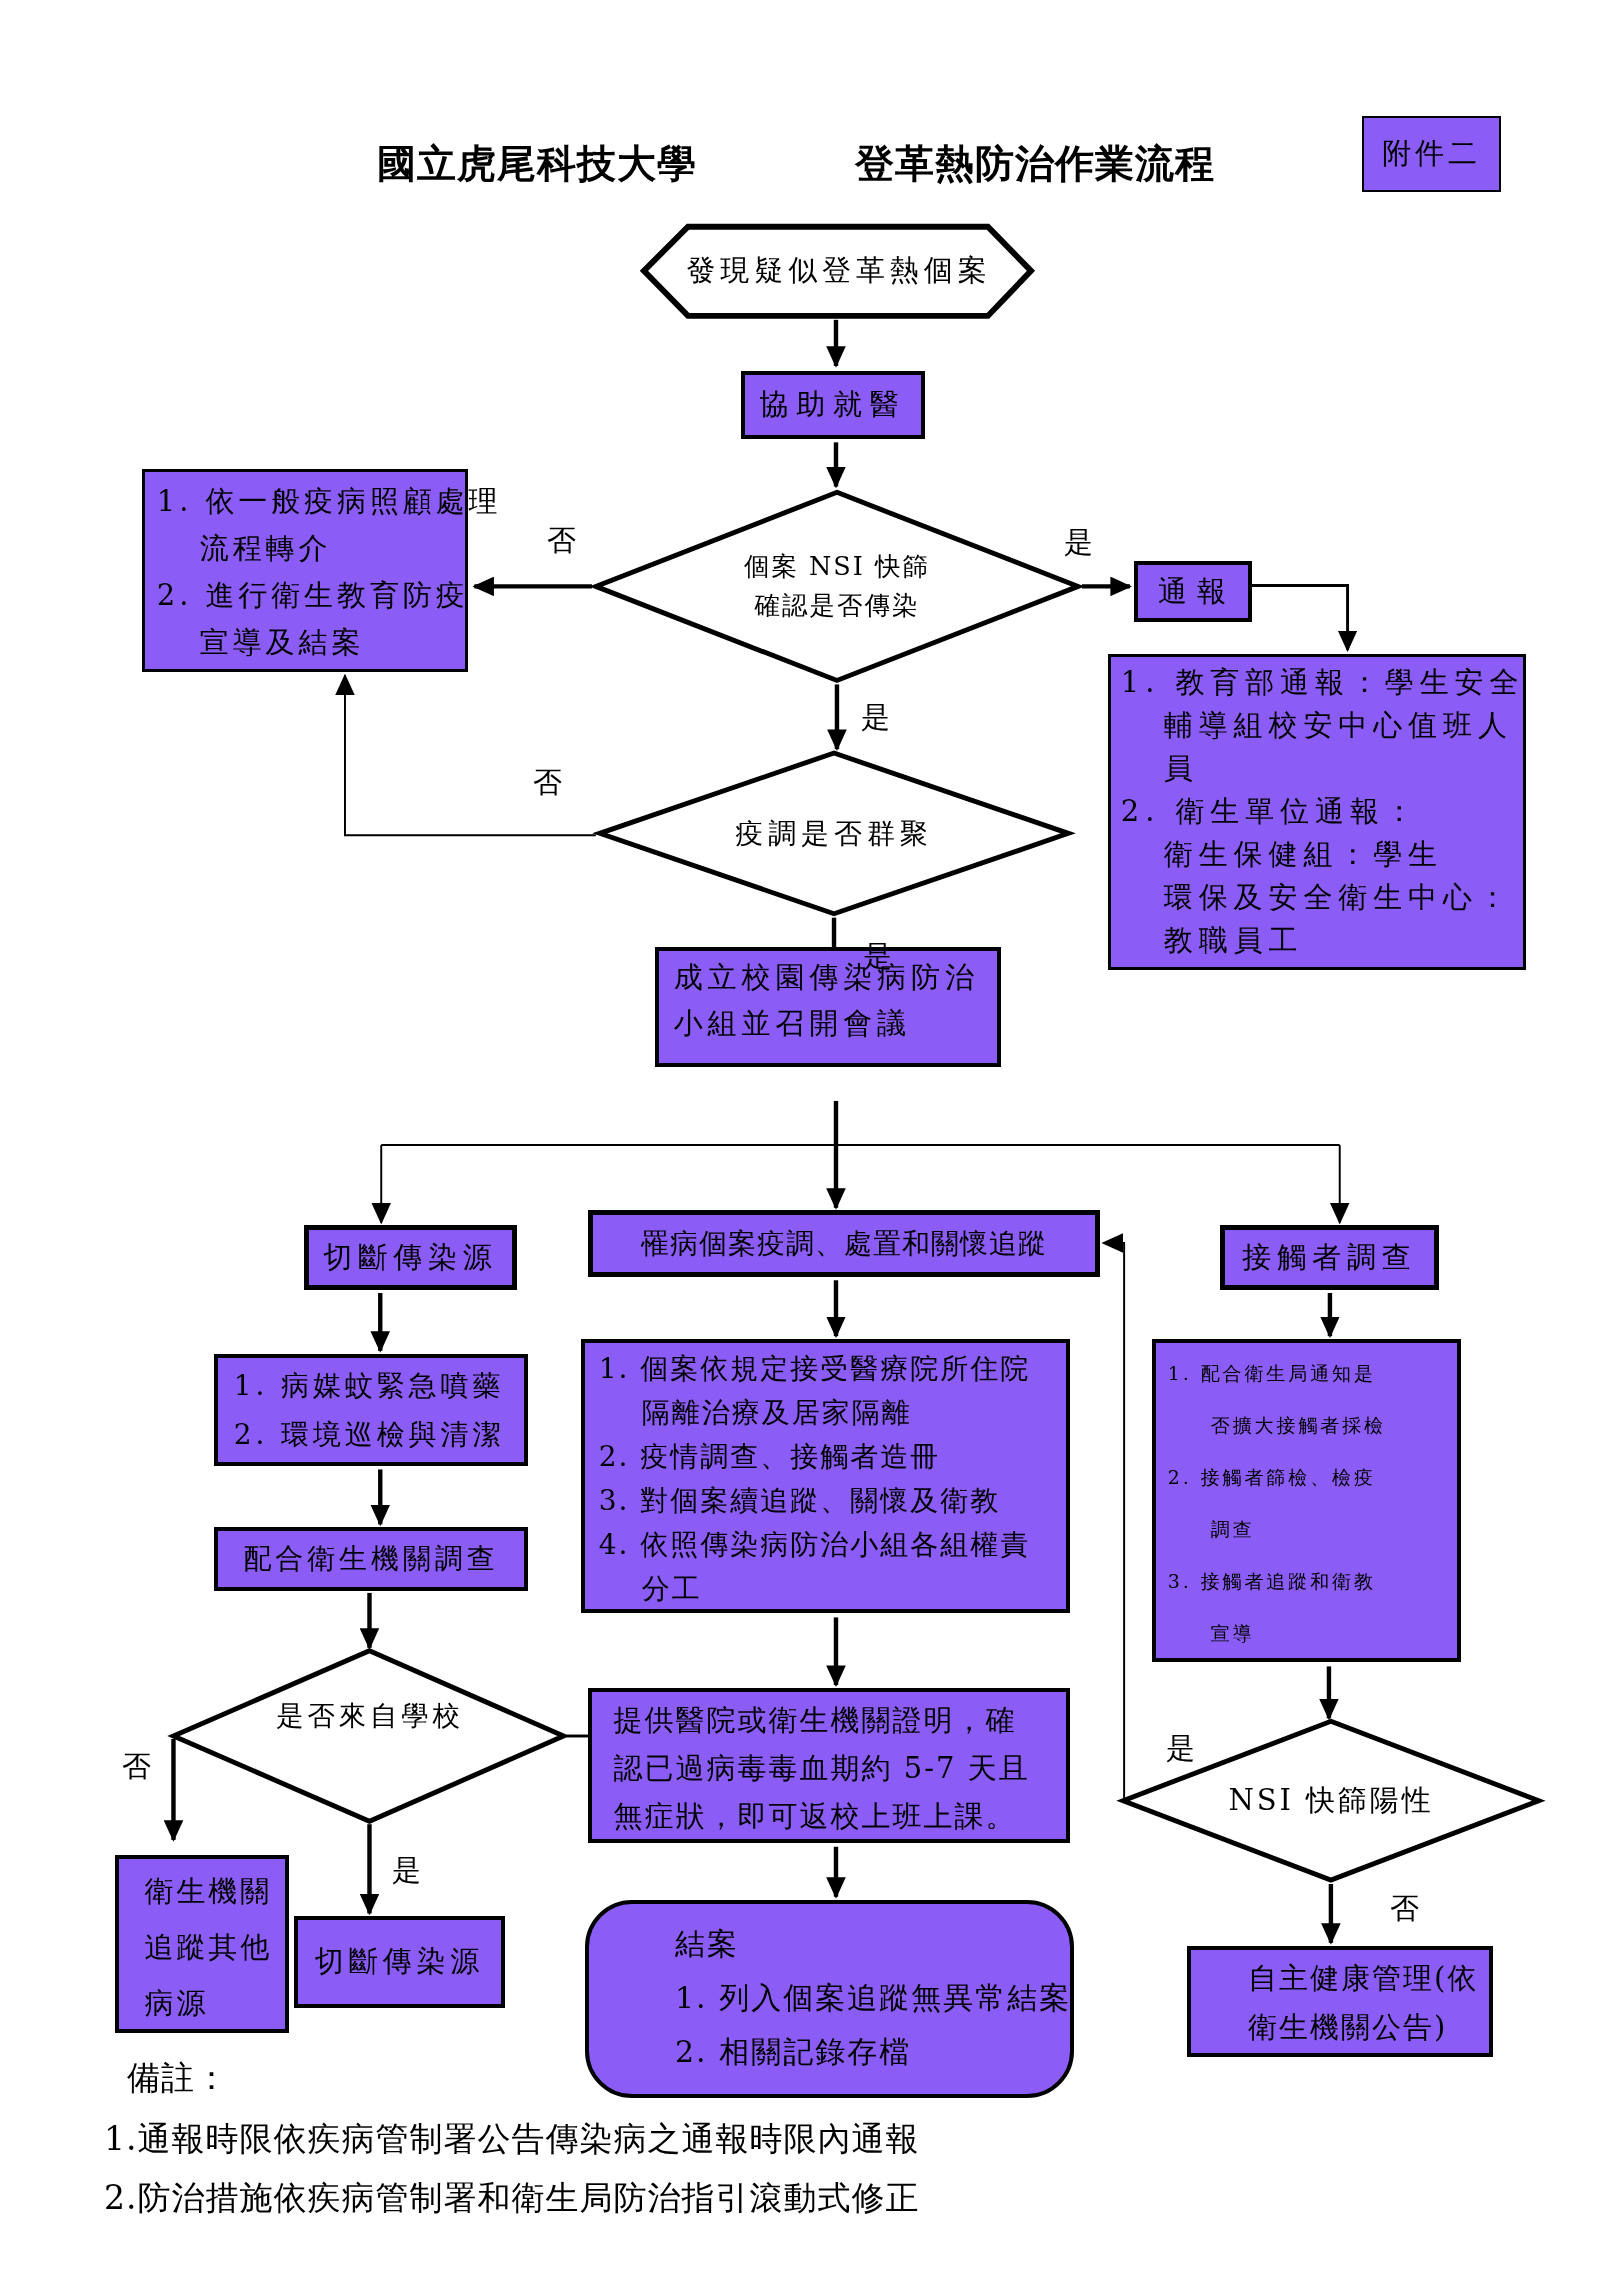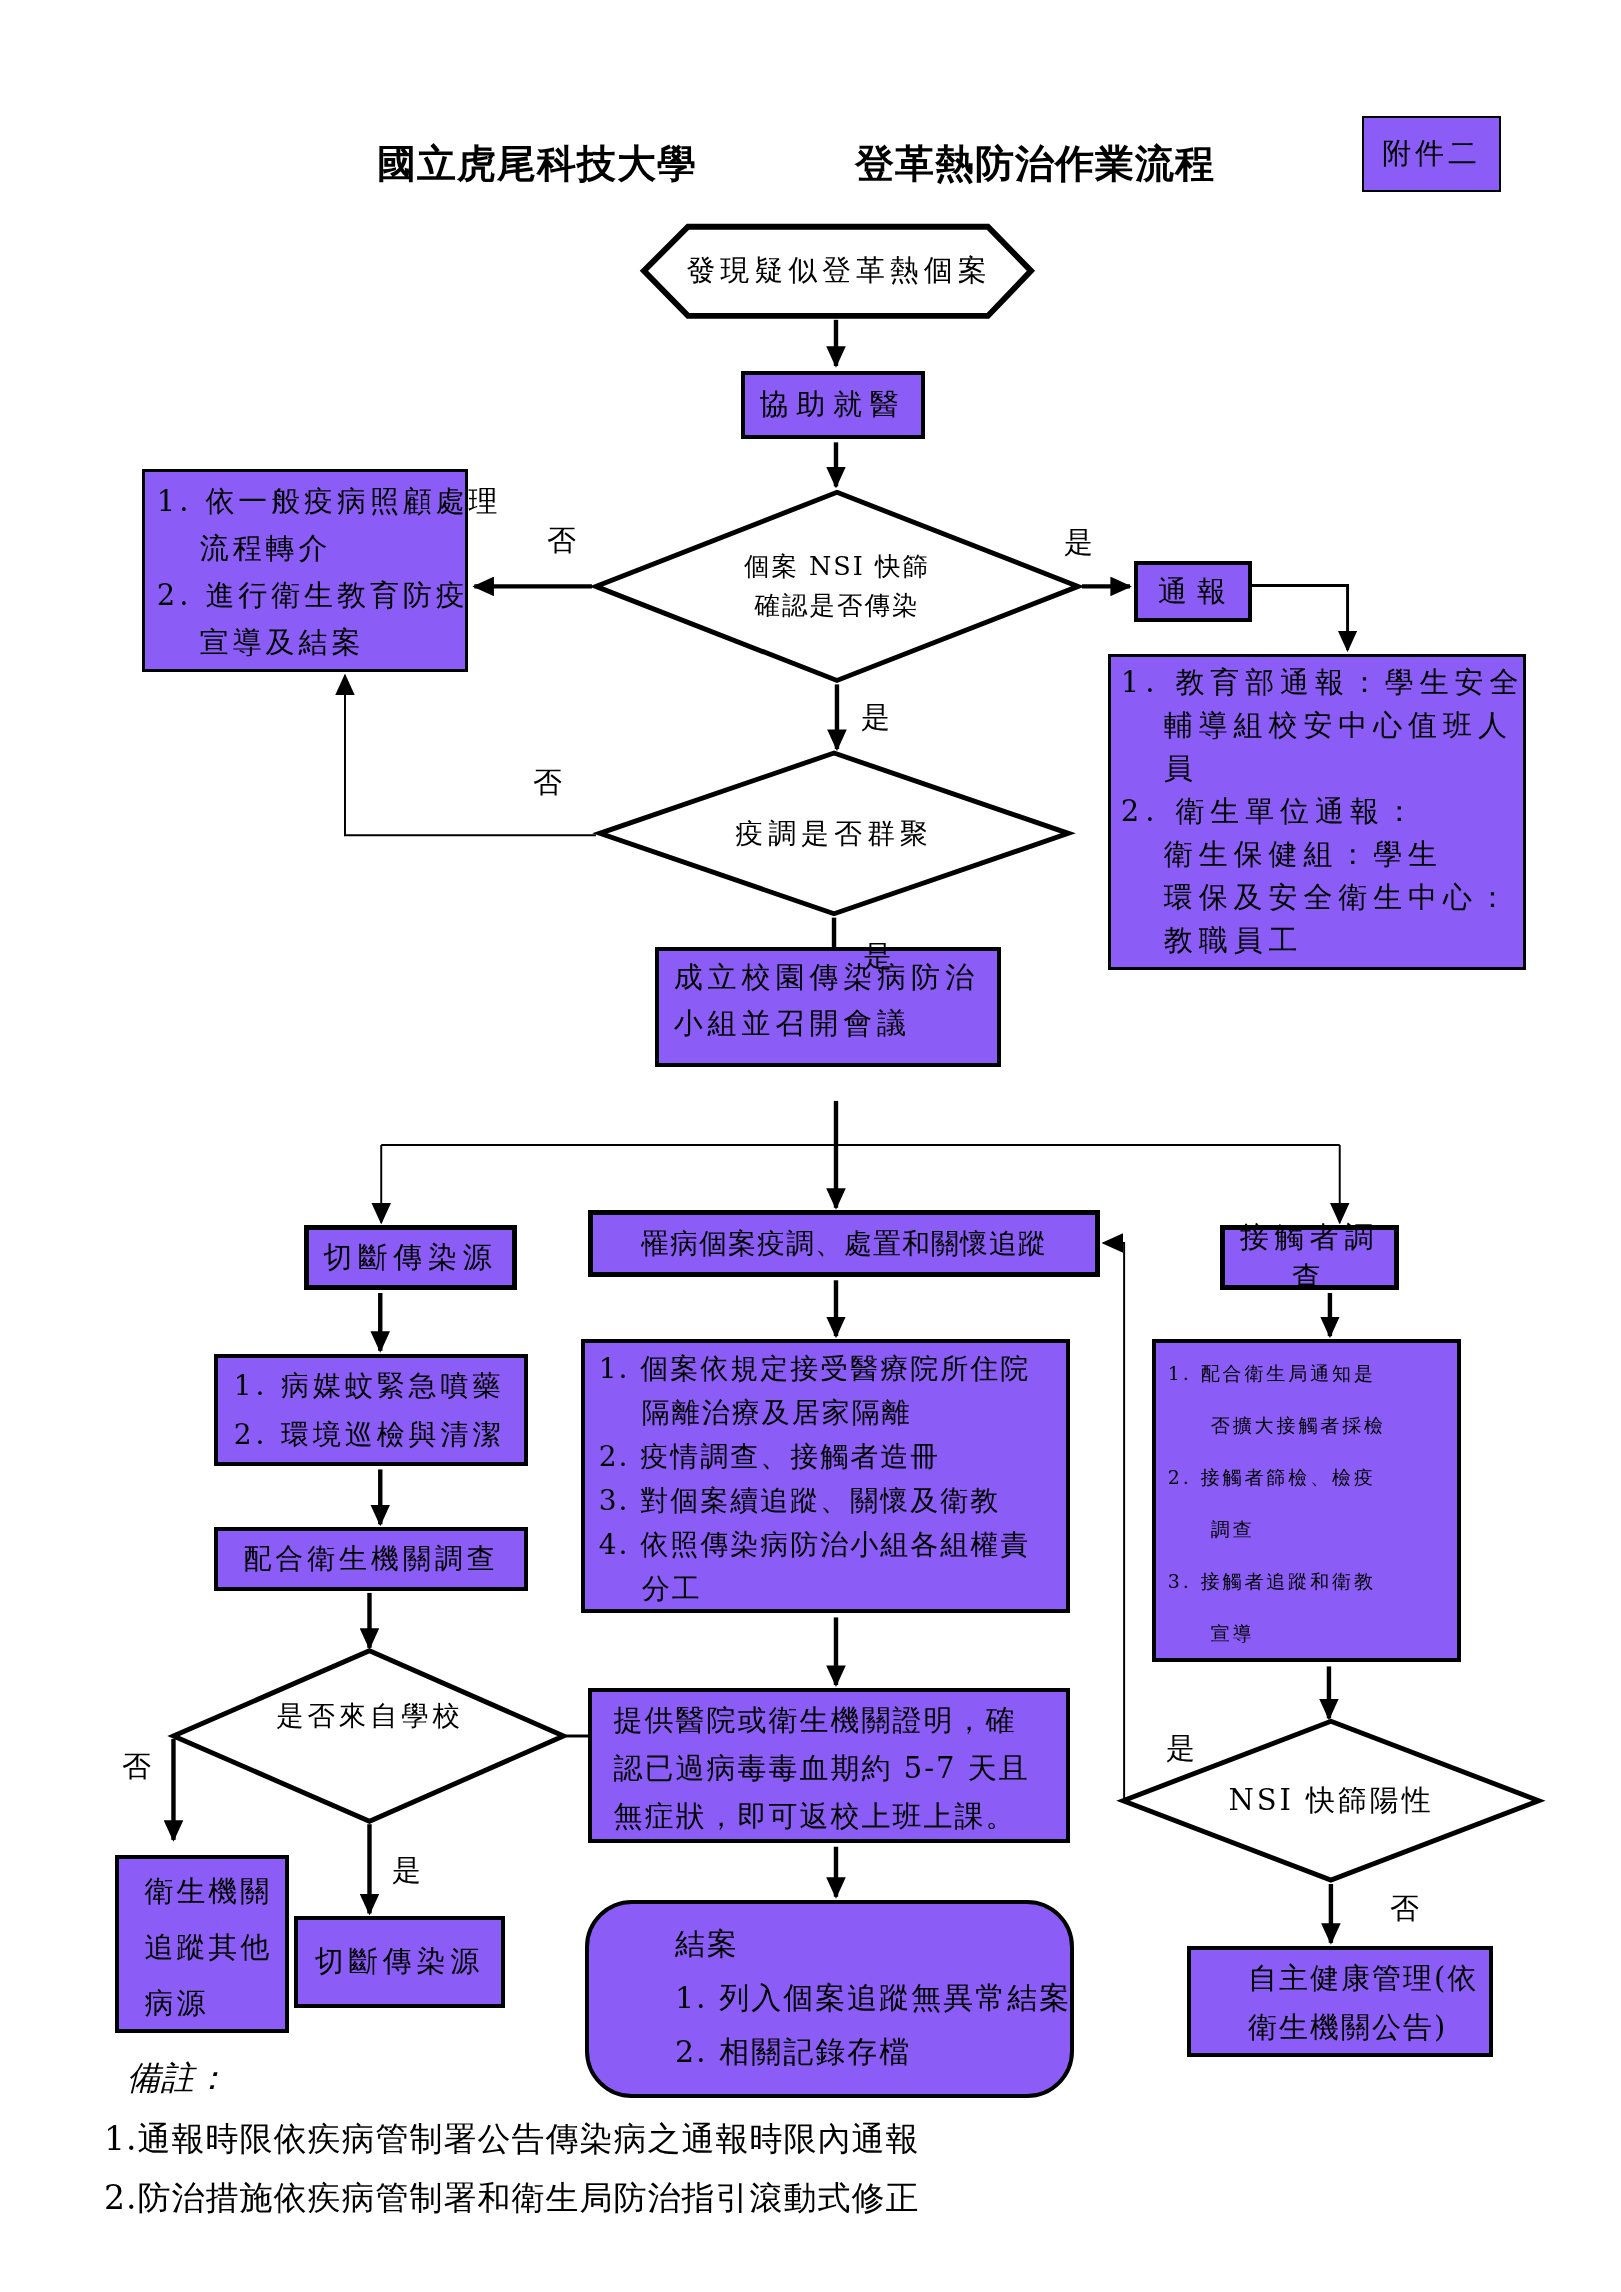--- a/index.html
+++ b/index.html
@@ -111,21 +111,21 @@
     <div class="ln">成立校園傳染病防治</div>
     <div class="ln">小組並召開會議</div>
   </div>
 
   <div class="box b6 center" style="left:304px; top:1225px; width:213px; height:65px; font-size:29px; letter-spacing:5.9px;">
     <span>切斷傳染源</span>
   </div>
   <div class="box b6 center" style="left:588px; top:1210px; width:512px; height:67px; font-size:28px; letter-spacing:1px;">
     <span>罹病個案疫調、處置和關懷追蹤</span>
   </div>
-  <div class="box b6 center" style="left:1220px; top:1225px; width:179px; height:65px; font-size:29px; letter-spacing:5.9px;">
+  <div class="box b6 center" style="left:1220px; top:1225px; width:219px; height:65px; font-size:29px; letter-spacing:5.9px;">
     <span>接觸者調查</span>
   </div>
 
   <div class="box" style="left:214px; top:1354px; width:314px; height:112px; font-size:28px; letter-spacing:3.9px; line-height:49px; padding:2.9px 0 0 15.7px;">
     <div class="ln">1. 病媒蚊緊急噴藥</div>
     <div class="ln">2. 環境巡檢與清潔</div>
   </div>
 
   <div class="box center" style="left:214px; top:1527px; width:314px; height:64px; font-size:28px; letter-spacing:3.9px;">
     <span>配合衛生機關調查</span>
@@ -183,18 +183,18 @@
   <div class="lbl" style="left:547px; top:521px;">否</div>
   <div class="lbl" style="left:1064px; top:523px;">是</div>
   <div class="lbl" style="left:861px; top:698px;">是</div>
   <div class="lbl" style="left:533px; top:763px;">否</div>
   <div class="lbl" style="left:863px; top:937px;">是</div>
   <div class="lbl" style="left:122px; top:1747px;">否</div>
   <div class="lbl" style="left:392px; top:1851px;">是</div>
   <div class="lbl" style="left:1166px; top:1729px;">是</div>
   <div class="lbl" style="left:1390px; top:1889px;">否</div>
 
-  <div class="note" style="left:127px; top:2056px;font-style:italic;">備註：</div>
+  <div class="note" style="left:127px; top:2056px;">備註：</div>
   <div class="note" style="left:104px; top:2117px;">1.通報時限依疾病管制署公告傳染病之通報時限內通報</div>
   <div class="note" style="left:104px; top:2176px;">2.防治措施依疾病管制署和衛生局防治指引滾動式修正</div>
 
 </div>
 
 
 </body></html>

